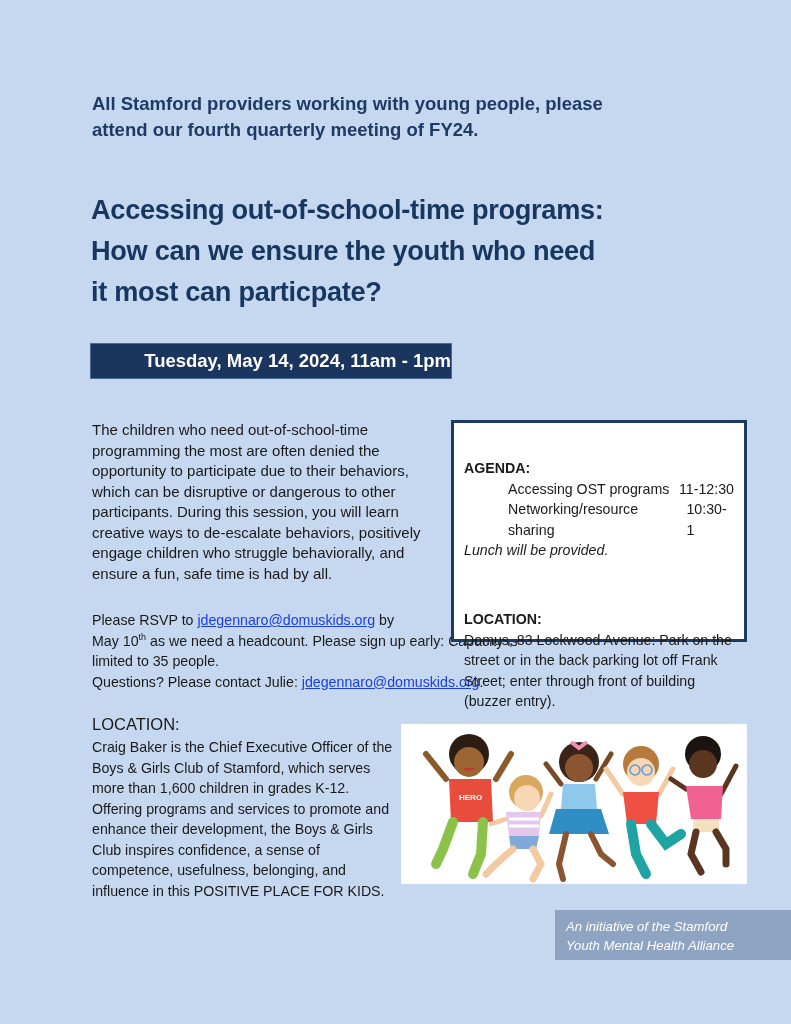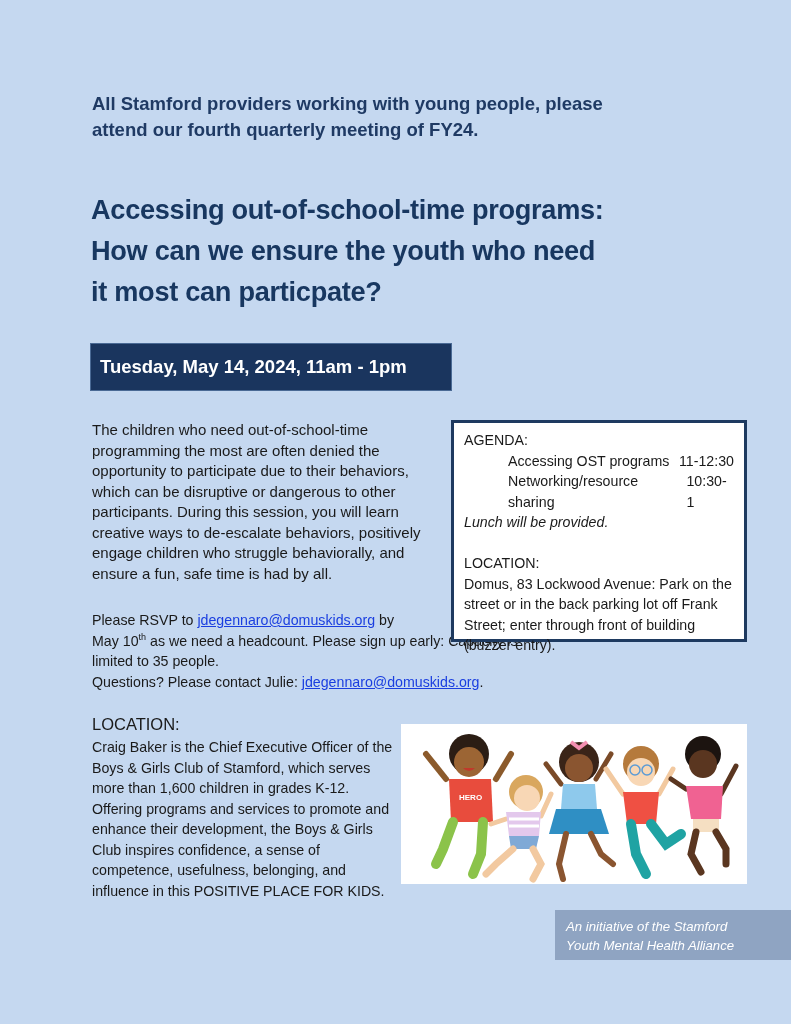--- a/index.html
+++ b/index.html
@@ -14,42 +14,42 @@
     position:absolute; left:92px; top:91px; width:620px;
     font-weight:bold; font-size:18.5px; line-height:26px; color:#1f3a64;
   }
   .headline {
     position:absolute; left:91px; top:189px; width:640px;
     font-weight:bold; font-size:28px; line-height:41px; color:#183760;
     letter-spacing:-0.3px;
     transform:scaleX(0.97); transform-origin:left top;
   }
   .datebar {
-    position:absolute; left:90px; top:343px; width:362px; height:48px;
+    position:absolute; left:90px; top:343px; width:362px; height:36px;
     background:#1a355e; border:1px solid #4a6a95; box-sizing:border-box;
     color:#fff; font-weight:bold; font-size:18.5px;
-    display:flex; align-items:center; padding-left:9px;
+    display:flex; align-items:center; padding-left:9px;justify-content:flex-end;
   }
   .desc {
     position:absolute; left:92px; top:420px; width:345px;
     font-size:15px; line-height:20.5px;
   }
   .rsvp {
     position:absolute; left:92px; top:610px; width:450px;
     font-size:14.2px; line-height:20.5px;
   }
   .rsvp a { color:#1a3ee0; text-decoration:underline;margin-top:46px; }
   .rsvp sup { font-size:9px; line-height:0; }
   .infobox {
     position:absolute; left:451px; top:420px; width:296px; height:222px;
     background:#fff; border:3px solid #1e3a60; box-sizing:border-box;
     padding:7px 10px 0 10px;
     font-size:14.2px; line-height:20.5px;
   }
-  .infobox .hd { font-weight:normal; }
+  .infobox .hd { font-weight:bold;margin-top:28px; }
   .agenda-row { display:flex; justify-content:space-between;margin-left:44px; }
   .infobox .it { font-style:italic; }
   .infobox .gap { height:20.5px; }
   .trainer-title {
     position:absolute; left:92px; top:714px; font-size:16.5px; line-height:21px;
   }
   .trainer-body {
     position:absolute; left:92px; top:737px; width:310px;
     font-size:14.2px; line-height:20.5px;
   }

